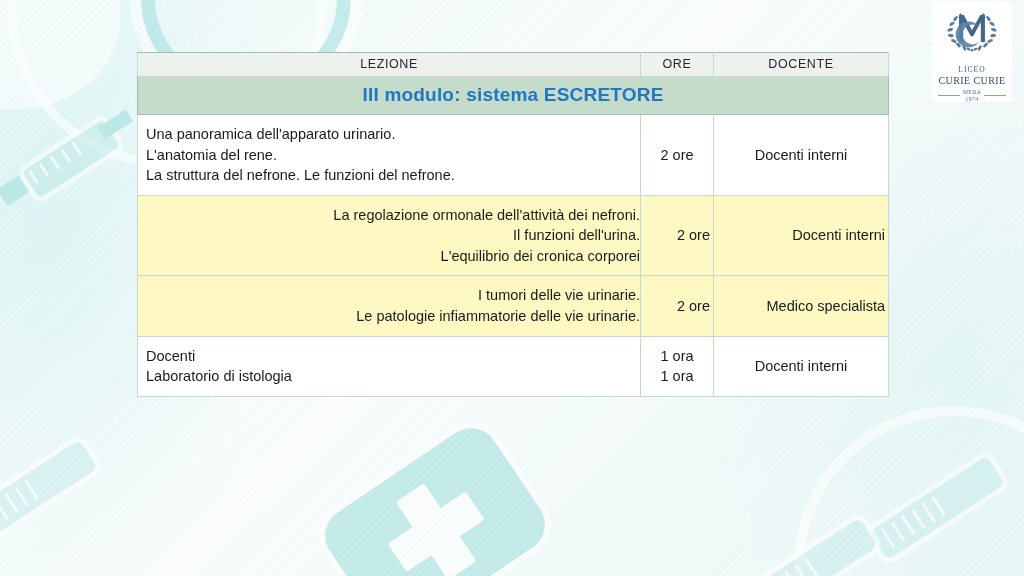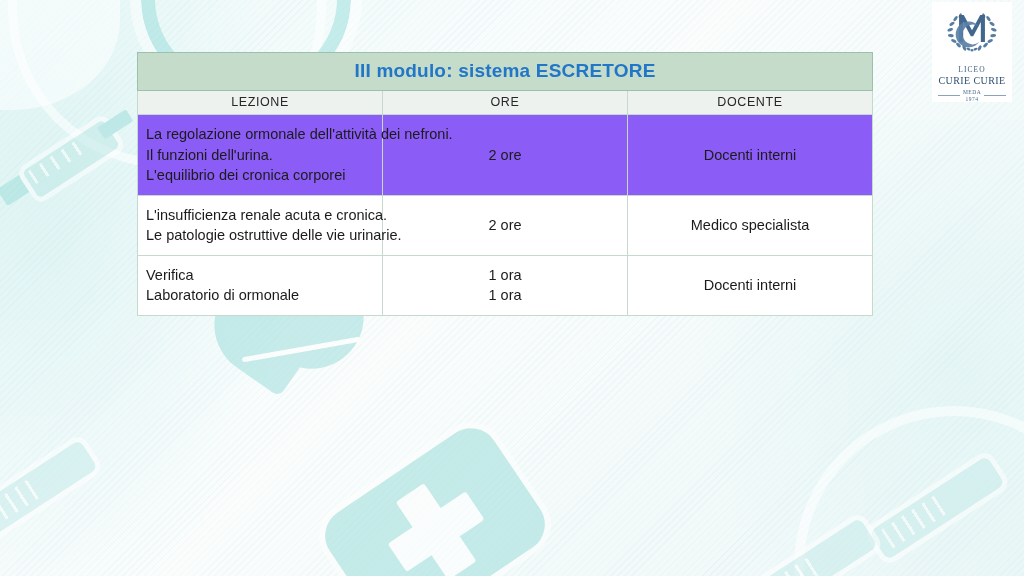--- a/index.html
+++ b/index.html
@@ -295,21 +295,21 @@
     padding: 9px 0 9px 8px !important;
     text-align: left;
   }
   .row-ore, .row-docente {
     font-size: 14.5px;
     color: #1b1b1b;
     text-align: center;
     line-height: 1.42;
     padding: 6px 3px !important;
   }
-  tr.alt td { background: #8b5cf6; }
+  tr.alt td { background: #fef9c3; text-align: right; }
   tr.plain td { background: #ffffff; }
   .lez-line { display: block; white-space: nowrap; }
   .ore-line { display: block; }
 </style>
 </head>
 <body>
 
 <div class="bg-layer">
   <div class="bg-hatch"></div>
   <div class="bg-wash-l"></div>
@@ -395,54 +395,65 @@
       <span>1974</span>
     </span>
     <span class="rule"></span>
   </div>
 </div>
 
 <div class="table-wrap">
   <table class="schedule">
     <tbody id="table-body">
       <tr>
+        <th class="colhead" style="width:498px">LEZIONE</th>
+        <th class="colhead" style="width:68px">ORE</th>
+        <th class="colhead" style="width:170px">DOCENTE</th>
+      </tr>
+      <tr>
         <td class="title-cell" colspan="3">
           <span class="title-text">III modulo: sistema ESCRETORE</span>
         </td>
       </tr>
-      <tr>
-        <th class="colhead" style="width:498px">LEZIONE</th>
-        <th class="colhead" style="width:68px">ORE</th>
-        <th class="colhead" style="width:170px">DOCENTE</th>
-      </tr>
+    <tr class="plain">
+          <td class="row-lezione">
+            <span class="lez-line">Una panoramica dell'apparato urinario.</span>
+            <span class="lez-line">L'anatomia del rene.</span>
+            <span class="lez-line">La struttura del nefrone. Le funzioni del nefrone.</span>
+          </td>
+          <td class="row-ore">
+            <span class="ore-line">2 ore</span>
+          </td>
+          <td class="row-docente">Docenti interni</td>
+        </tr>
         <tr class="alt">
           <td class="row-lezione">
             <span class="lez-line">La regolazione ormonale dell'attività dei nefroni.</span>
             <span class="lez-line">Il funzioni dell'urina.</span>
             <span class="lez-line">L'equilibrio dei cronica corporei</span>
           </td>
           <td class="row-ore">
             <span class="ore-line">2 ore</span>
           </td>
           <td class="row-docente">Docenti interni</td>
         </tr>
-        <tr class="plain">
+        <tr class="alt">
           <td class="row-lezione">
-            <span class="lez-line">L'insufficienza renale acuta e cronica.</span>
-            <span class="lez-line">Le patologie ostruttive delle vie urinarie.</span>
+            <span class="lez-line">I tumori delle vie urinarie.</span>
+            <span class="lez-line">Le patologie infiammatorie delle vie urinarie.</span>
           </td>
           <td class="row-ore">
             <span class="ore-line">2 ore</span>
           </td>
           <td class="row-docente">Medico specialista</td>
         </tr>
         <tr class="plain">
           <td class="row-lezione">
-            <span class="lez-line">Verifica</span>
-            <span class="lez-line">Laboratorio di ormonale</span>
+            <span class="lez-line">Docenti</span>
+            <span class="lez-line">Laboratorio di istologia</span>
           </td>
           <td class="row-ore">
             <span class="ore-line">1 ora</span>
             <span class="ore-line">1 ora</span>
           </td>
           <td class="row-docente">Docenti interni</td>
         </tr>
       </tbody>
   </table>
 </div>

